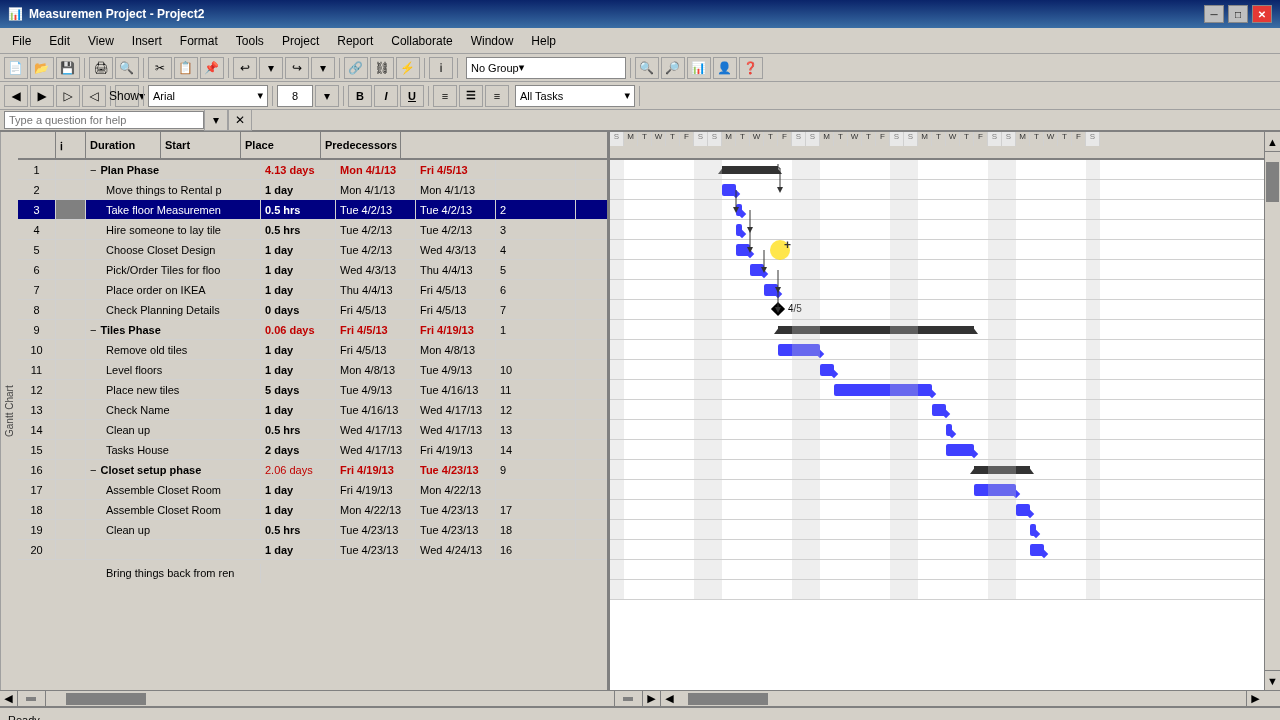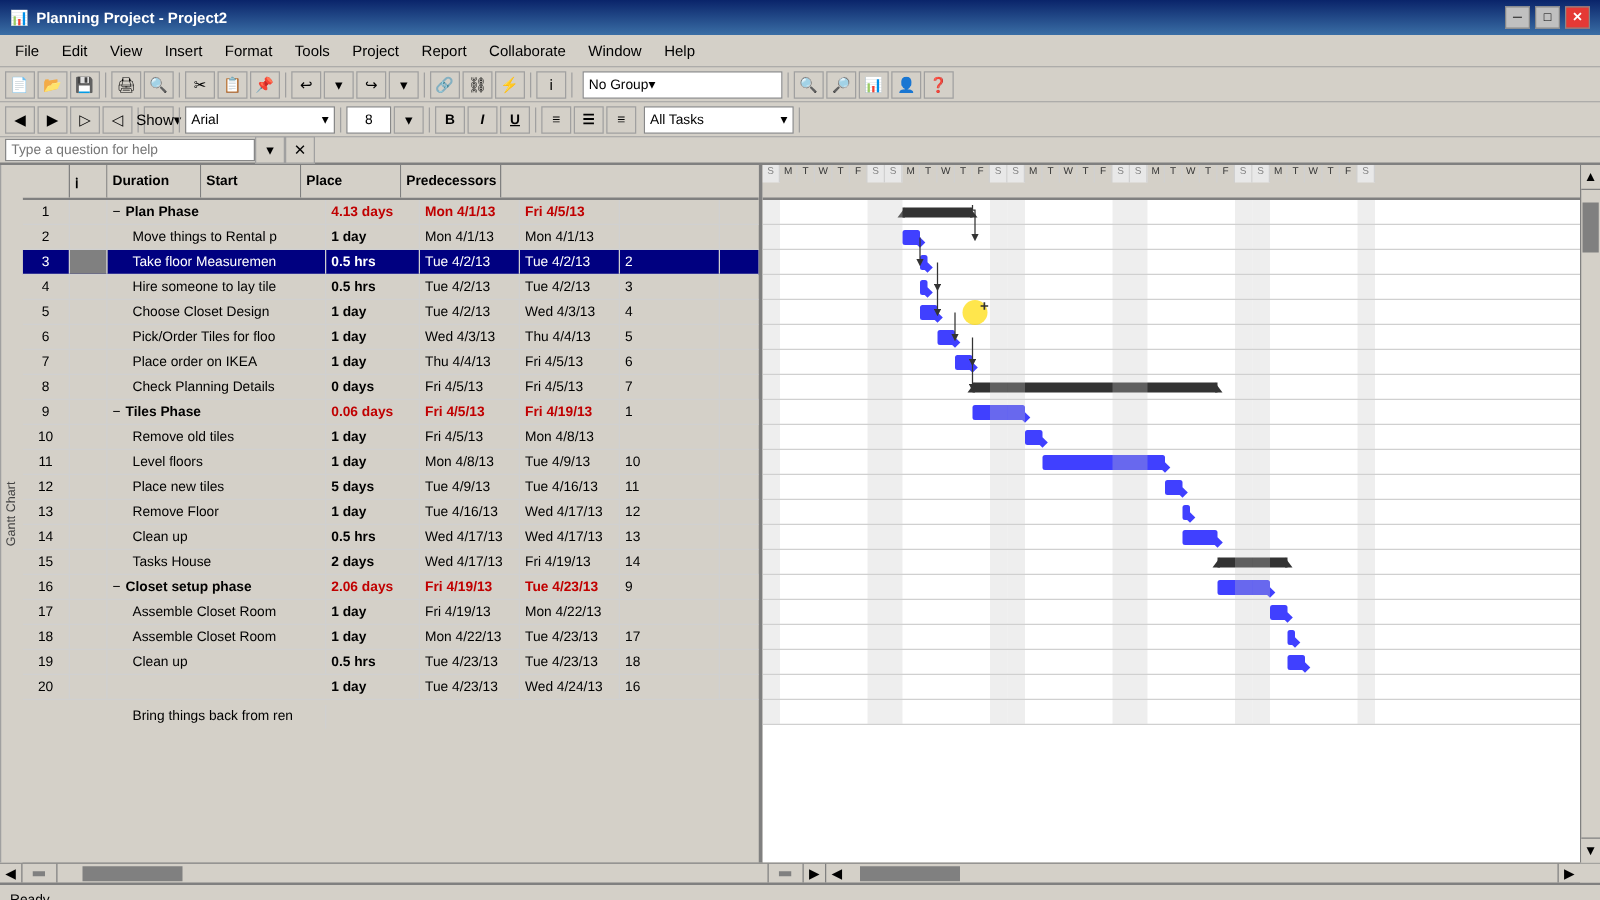--- a/index.html
+++ b/index.html
@@ -288,21 +288,21 @@
       display: flex;
       flex-direction: column;
     }
   </style>
 </head>
 <body>
 
 <div id="title-bar">
   <div id="title-bar-left">
     <span>📊</span>
-    <span>Planning Project - Project2</span>
+    <span>Measuremen Project - Project2</span>
   </div>
   <div id="title-bar-right">
     <div class="title-btn">─</div>
     <div class="title-btn">□</div>
     <div class="title-btn close">✕</div>
   </div>
 </div>
 
 <div id="menu-bar">
   <div class="menu-item">File</div>
@@ -523,21 +523,21 @@
           <div class="cell col-info"></div>
           <div class="cell col-name" style="padding-left: 20px;">Place new tiles</div>
           <div class="cell col-duration">5 days</div>
           <div class="cell col-start">Tue 4/9/13</div>
           <div class="cell col-finish">Tue 4/16/13</div>
           <div class="cell col-pred">11</div>
         </div>
         <div class="task-row">
           <div class="cell col-id">13</div>
           <div class="cell col-info"></div>
-          <div class="cell col-name" style="padding-left: 20px;">Remove Floor</div>
+          <div class="cell col-name" style="padding-left: 20px;">Check Name</div>
           <div class="cell col-duration">1 day</div>
           <div class="cell col-start">Tue 4/16/13</div>
           <div class="cell col-finish">Wed 4/17/13</div>
           <div class="cell col-pred">12</div>
         </div>
         <div class="task-row">
           <div class="cell col-id">14</div>
           <div class="cell col-info"></div>
           <div class="cell col-name" style="padding-left: 20px;">Clean up</div>
           <div class="cell col-duration">0.5 hrs</div>
@@ -554,21 +554,21 @@
           <div class="cell col-finish">Fri 4/19/13</div>
           <div class="cell col-pred">14</div>
         </div>
         <div class="task-row phase-row">
           <div class="cell col-id">16</div>
           <div class="cell col-info"></div>
           <div class="cell col-name">
             <span style="margin-right:4px;">−</span>
             <b>Closet setup phase</b>
           </div>
-          <div class="cell col-duration" style="color: rgb(192, 0, 0); font-weight: bold;">2.06 days</div>
+          <div class="cell col-duration" style="color: rgb(192, 0, 0); font-weight: normal;">2.06 days</div>
           <div class="cell col-start" style="color: rgb(192, 0, 0); font-weight: bold;">Fri 4/19/13</div>
           <div class="cell col-finish" style="color: rgb(192, 0, 0); font-weight: bold;">Tue 4/23/13</div>
           <div class="cell col-pred">9</div>
         </div>
         <div class="task-row">
           <div class="cell col-id">17</div>
           <div class="cell col-info"></div>
           <div class="cell col-name" style="padding-left: 20px;">Assemble Closet Room</div>
           <div class="cell col-duration">1 day</div>
           <div class="cell col-start">Fri 4/19/13</div>
@@ -745,20 +745,34 @@
           <div style="position: absolute; left: 280px; top: 0px; width: 14px; height: 100%; background: rgba(200, 200, 200, 0.3); pointer-events: none;"></div>
           <div style="position: absolute; left: 294px; top: 0px; width: 14px; height: 100%; background: rgba(200, 200, 200, 0.3); pointer-events: none;"></div>
           <div style="position: absolute; left: 378px; top: 0px; width: 14px; height: 100%; background: rgba(200, 200, 200, 0.3); pointer-events: none;"></div>
           <div style="position: absolute; left: 392px; top: 0px; width: 14px; height: 100%; background: rgba(200, 200, 200, 0.3); pointer-events: none;"></div>
           <div style="position: absolute; left: 476px; top: 0px; width: 14px; height: 100%; background: rgba(200, 200, 200, 0.3); pointer-events: none;"></div>
         </div>
         <div class="gantt-row">
           <div class="gantt-bar" style="left: 154px; width: 14px;">
             <div style="position: absolute; right: -3px; top: 7px; width: 6px; height: 6px; background: rgb(64, 64, 255); transform: rotate(45deg);"></div>
           </div>
+          <div style="position: absolute; left: 0px; top: 0px; width: 14px; height: 100%; background: rgba(200, 200, 200, 0.3); pointer-events: none;"></div>
+          <div style="position: absolute; left: 84px; top: 0px; width: 14px; height: 100%; background: rgba(200, 200, 200, 0.3); pointer-events: none;"></div>
+          <div style="position: absolute; left: 98px; top: 0px; width: 14px; height: 100%; background: rgba(200, 200, 200, 0.3); pointer-events: none;"></div>
+          <div style="position: absolute; left: 182px; top: 0px; width: 14px; height: 100%; background: rgba(200, 200, 200, 0.3); pointer-events: none;"></div>
+          <div style="position: absolute; left: 196px; top: 0px; width: 14px; height: 100%; background: rgba(200, 200, 200, 0.3); pointer-events: none;"></div>
+          <div style="position: absolute; left: 280px; top: 0px; width: 14px; height: 100%; background: rgba(200, 200, 200, 0.3); pointer-events: none;"></div>
+          <div style="position: absolute; left: 294px; top: 0px; width: 14px; height: 100%; background: rgba(200, 200, 200, 0.3); pointer-events: none;"></div>
+          <div style="position: absolute; left: 378px; top: 0px; width: 14px; height: 100%; background: rgba(200, 200, 200, 0.3); pointer-events: none;"></div>
+          <div style="position: absolute; left: 392px; top: 0px; width: 14px; height: 100%; background: rgba(200, 200, 200, 0.3); pointer-events: none;"></div>
+          <div style="position: absolute; left: 476px; top: 0px; width: 14px; height: 100%; background: rgba(200, 200, 200, 0.3); pointer-events: none;"></div>
+        </div>
+        <div class="gantt-row">
+          <div class="gantt-milestone" style="left: 163px;"></div>
+          <div style="position: absolute; left: 178px; top: 3px; font-size: 10px; white-space: nowrap;">4/5</div>
           <div style="position: absolute; left: 0px; top: 0px; width: 14px; height: 100%; background: rgba(200, 200, 200, 0.3); pointer-events: none;"></div>
           <div style="position: absolute; left: 84px; top: 0px; width: 14px; height: 100%; background: rgba(200, 200, 200, 0.3); pointer-events: none;"></div>
           <div style="position: absolute; left: 98px; top: 0px; width: 14px; height: 100%; background: rgba(200, 200, 200, 0.3); pointer-events: none;"></div>
           <div style="position: absolute; left: 182px; top: 0px; width: 14px; height: 100%; background: rgba(200, 200, 200, 0.3); pointer-events: none;"></div>
           <div style="position: absolute; left: 196px; top: 0px; width: 14px; height: 100%; background: rgba(200, 200, 200, 0.3); pointer-events: none;"></div>
           <div style="position: absolute; left: 280px; top: 0px; width: 14px; height: 100%; background: rgba(200, 200, 200, 0.3); pointer-events: none;"></div>
           <div style="position: absolute; left: 294px; top: 0px; width: 14px; height: 100%; background: rgba(200, 200, 200, 0.3); pointer-events: none;"></div>
           <div style="position: absolute; left: 378px; top: 0px; width: 14px; height: 100%; background: rgba(200, 200, 200, 0.3); pointer-events: none;"></div>
           <div style="position: absolute; left: 392px; top: 0px; width: 14px; height: 100%; background: rgba(200, 200, 200, 0.3); pointer-events: none;"></div>
           <div style="position: absolute; left: 476px; top: 0px; width: 14px; height: 100%; background: rgba(200, 200, 200, 0.3); pointer-events: none;"></div>

